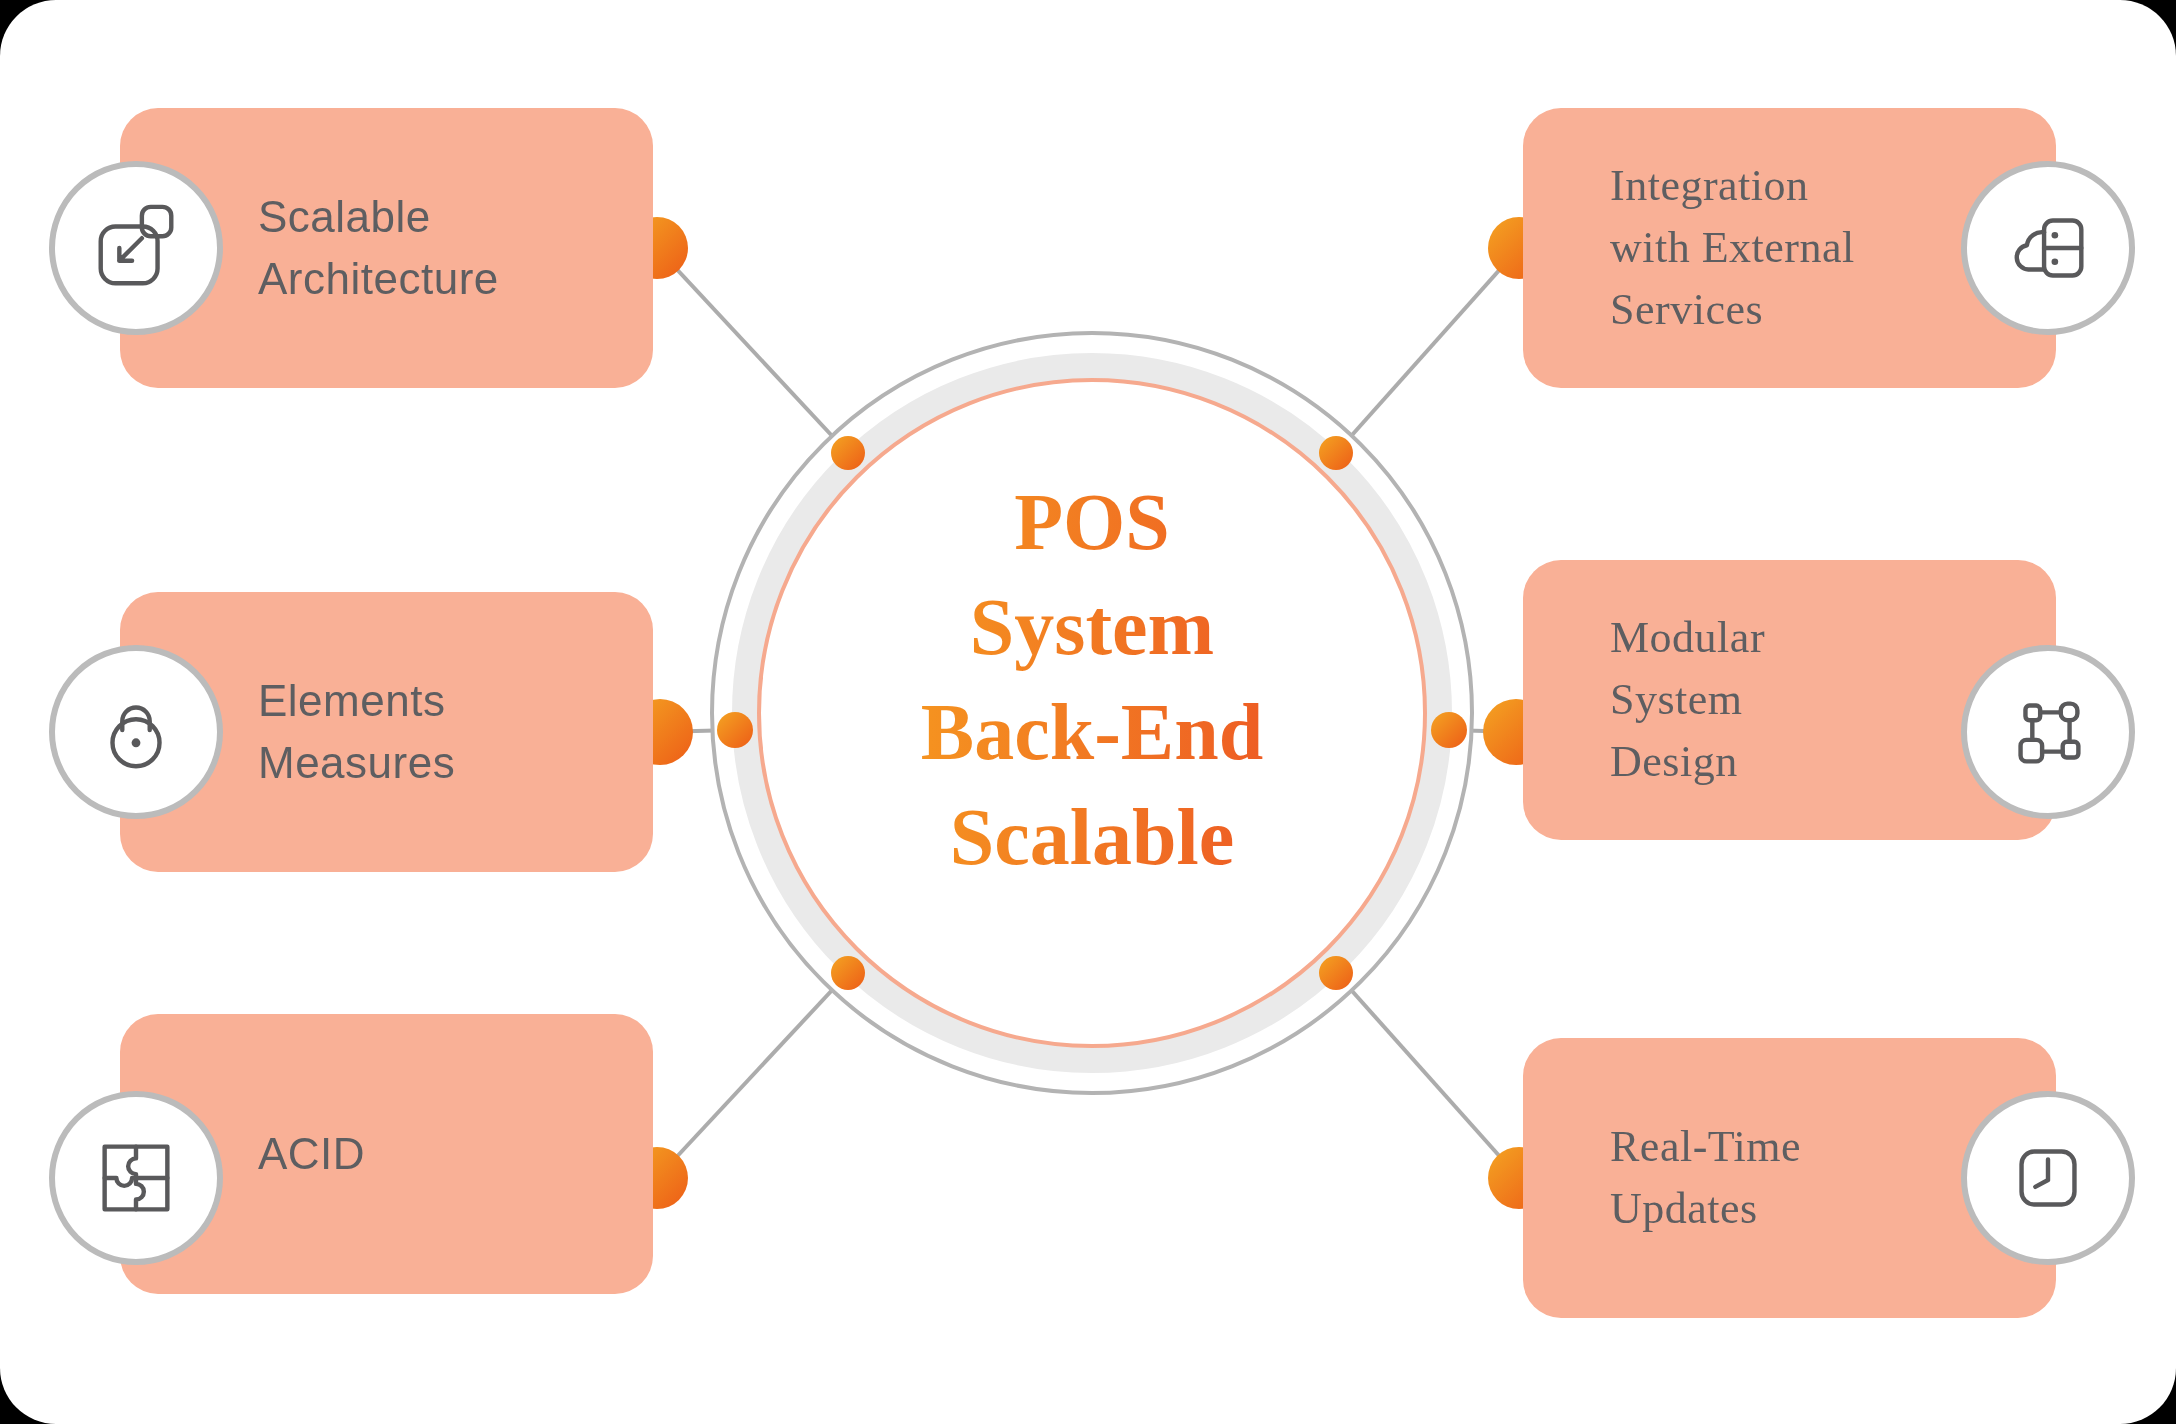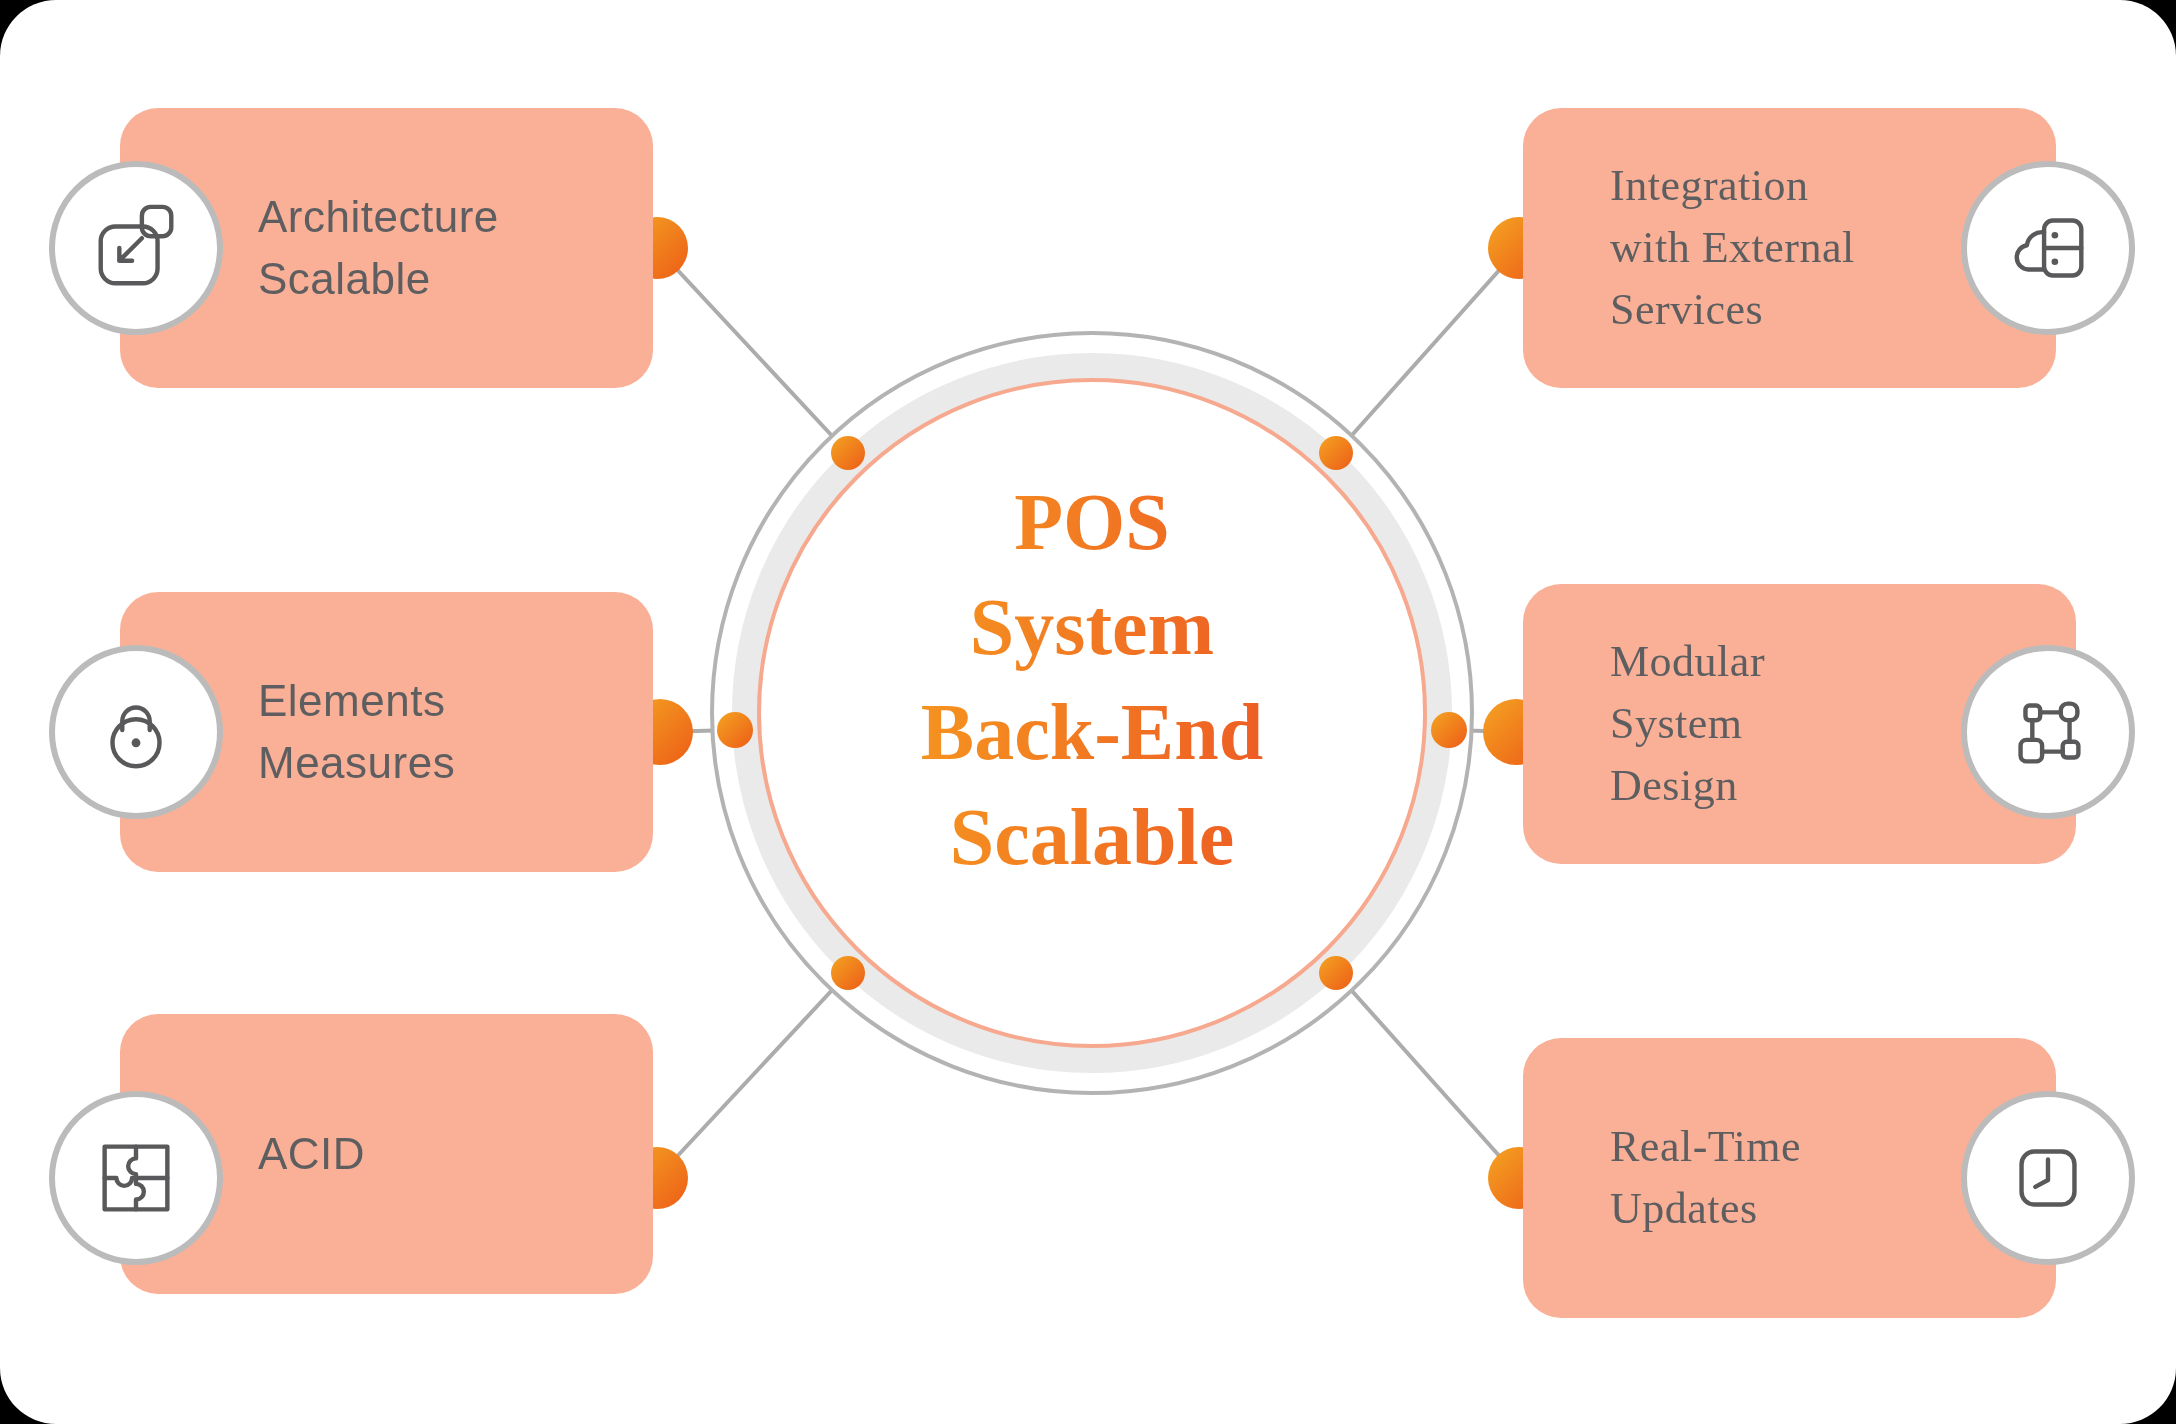--- a/index.html
+++ b/index.html
@@ -108,22 +108,22 @@
 
   <div id="center-title">
     <span>POS</span>
     <span>System</span>
     <span>Back-End</span>
     <span>Scalable</span>
   </div>
 
   <div class="card left" style="left:120px;top:108px;">
     <div class="card-label">
+      <span class="line">Scalable</span>
       <span class="line">Architecture</span>
-      <span class="line">Scalable</span>
     </div>
   </div>
   <div class="icon-circle" style="left:49px;top:161px;">
     <svg viewBox="0 0 100 100">
       <rect class="ic" x="14" y="28" width="58" height="58" rx="15"></rect>
       <rect class="ic" x="56" y="8" width="30" height="30" rx="9" fill="#ffffff"></rect>
       <path class="ic" d="M56 40 L33 63 M33 50 L33 63 L46 63"></path>
     </svg>
   </div>
 
@@ -164,21 +164,21 @@
   <div class="icon-circle" style="left:1961px;top:161px;">
     <svg viewBox="0 0 100 100">
       <rect class="ic" x="46" y="22" width="38" height="56" rx="9"></rect>
       <line class="ic" x1="46" y1="50" x2="84" y2="50"></line>
       <circle class="icf" cx="57" cy="37" r="3.4"></circle>
       <circle class="icf" cx="57" cy="64" r="3.4"></circle>
       <path class="ic" d="M46 72 H30 A12.5 12.5 0 0 1 28.5 47.2 A15.5 15.5 0 0 1 46 34" fill="#ffffff"></path>
     </svg>
   </div>
 
-  <div class="card right" style="left:1523px;top:584px;padding-left:20px;">
+  <div class="card right" style="left:1523px;top:560px;">
     <div class="card-label">
       <span class="line">Modular</span>
       <span class="line">System</span>
       <span class="line">Design</span>
     </div>
   </div>
   <div class="icon-circle" style="left:1961px;top:645px;">
     <svg viewBox="0 0 100 100">
       <rect class="ic" x="27" y="23" width="15" height="15" rx="4"></rect>
       <rect class="ic" x="63" y="21" width="17" height="17" rx="7"></rect>

